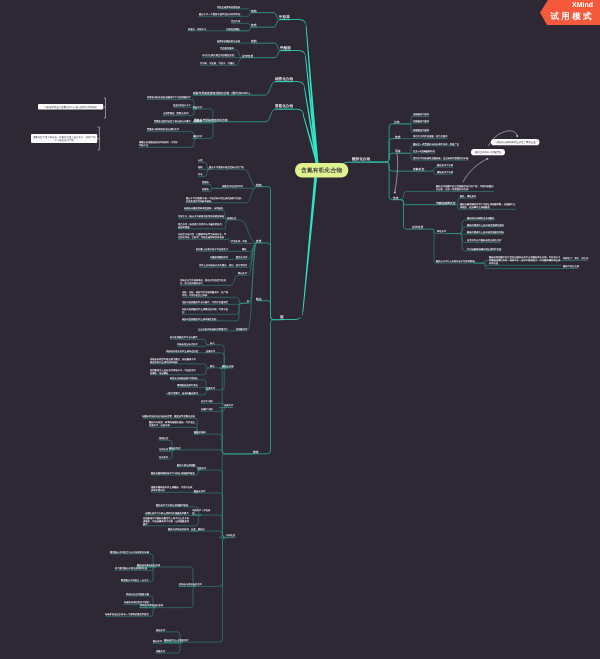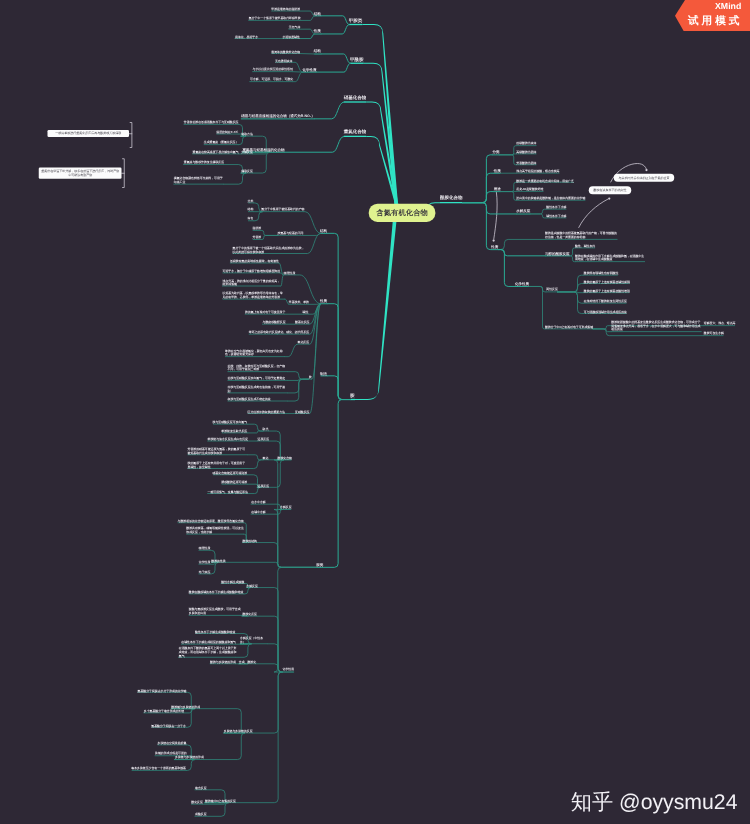--- a/index.html
+++ b/index.html
@@ -468,14 +468,13 @@
       <div class="nd " style="left: 197.3px; top: 466.705px;">水解反应</div>
       <div class="nd " style="left: 176.6px; top: 463.505px;">酸性水解生成羧酸</div>
       <div class="nd " style="left: 151.3px; top: 471.805px;">酰胺在酸或碱的条件下水解生成羧酸和铵盐</div>
       <div class="nd " style="left: 193.5px; top: 489.605px;">酰胺化反应</div>
       <div class="nd  w" style="width: 420px; white-space: normal; left: 151px; top: 486.011px;">羧酸与氨或胺反应生成酰胺，可用于合成多肽和蛋白质</div>
     </div>
   <div id="badge">
     <div class="b1">XMind</div>
     <div class="b2">试用模式</div>
   </div>
-  <div id="wm">知乎 @oyysmu24</div>
 </div>
 
 </body></html>

